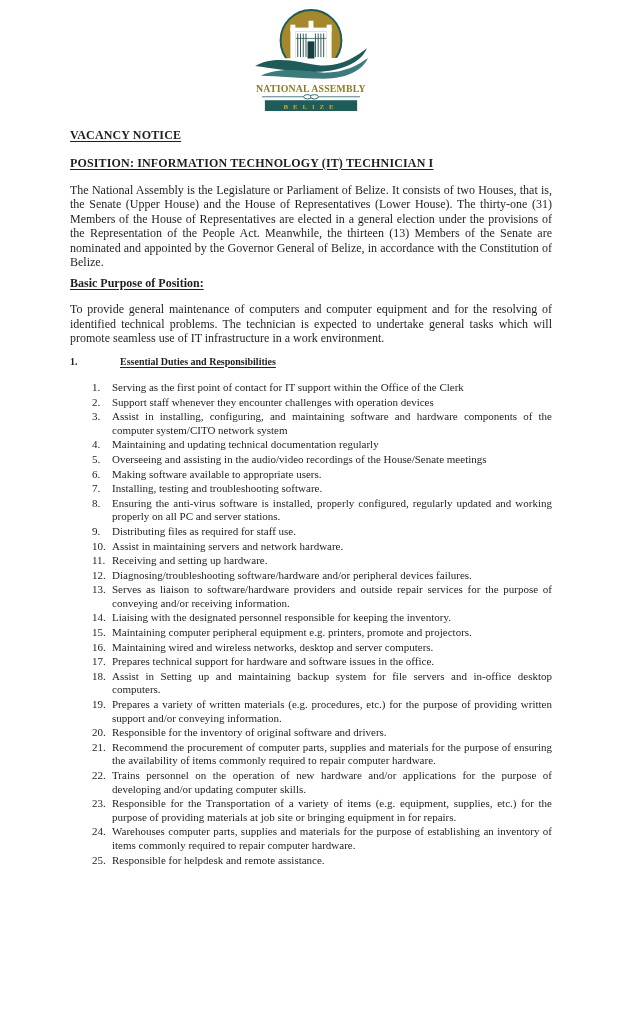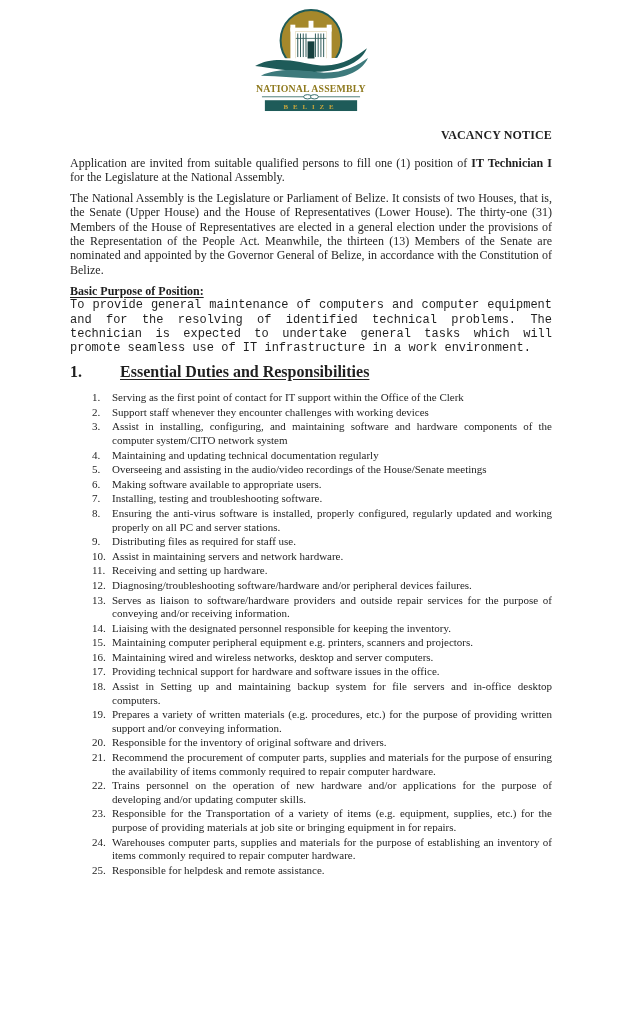--- a/index.html
+++ b/index.html
@@ -9,47 +9,49 @@
     font-family:"Liberation Serif","DejaVu Serif",serif;
     color:#1f1f1f;
     overflow:hidden;
   }
   .page { width:622px; height:1024px; padding:8px 70px 0 70px; background:#ffffff; }
 
   .logo-block { text-align:center; margin-bottom:12px; }
   .logo-block svg { display:inline-block; }
 
   .titles h1 {
-    text-align:right;
+    text-align:left;
     font-size:12px;
     font-weight:bold;
+    text-decoration:underline;
     text-underline-offset:2px;
     margin-bottom:12.5px;
     letter-spacing:.15px;
   }
 
   p.body-par {
     font-size:12px;
     line-height:14.4px;
     text-align:justify;
     margin-bottom:6.5px;
   }
 
   h2.section-heading {
     font-size:12px;
     font-weight:bold;
     text-decoration:underline;
     text-underline-offset:2px;
     line-height:14.4px;
     margin-top:1px;
+    margin-bottom:12px;
   }
-  p.purpose-body { margin-bottom:9px;font-family:Liberation Mono, monospace; }
+  p.purpose-body { margin-bottom:9px; }
 
   .duties-heading {
-    font-size:16px;
+    font-size:10px;
     font-weight:bold;
     line-height:14.4px;
     margin-bottom:12px;
   }
   .duties-heading .duties-num { display:inline-block; width:50px; }
   .duties-heading .duties-title { text-decoration:underline; text-underline-offset:2px; }
 
   ol.duties {
     list-style:none;
     counter-reset:duty;
@@ -111,53 +113,53 @@
         <ellipse cx="56.5" cy="90.5" rx="4" ry="2.2" fill="#ffffff" stroke="#1E5B59" stroke-width="0.9"></ellipse>
         <ellipse cx="63.5" cy="90.5" rx="4" ry="2.2" fill="#ffffff" stroke="#1E5B59" stroke-width="0.9"></ellipse>
       </g>
       <rect x="13" y="94" width="94" height="11" fill="#1E5B59"></rect>
       <text x="60" y="102.5" text-anchor="middle" font-family="Liberation Serif, DejaVu Serif, serif" font-size="7" font-weight="bold" fill="#C9A63B" letter-spacing="5">BELIZE</text>
     </svg>
   </div>
 
   <div class="titles">
     <h1>VACANCY NOTICE</h1>
+    <h1>POSITION: INFORMATION TECHNOLOGY (IT) TECHNICIAN I</h1>
   </div>
 
-  <p class="body-par"><span>Application are invited from suitable qualified persons to fill one (1) position of </span><strong>IT Technician I</strong><span> for the Legislature at the National Assembly.</span></p>
 
   <p class="body-par">The National Assembly is the Legislature or Parliament of Belize. It consists of two Houses, that is, the Senate (Upper House) and the House of Representatives (Lower House). The thirty-one (31) Members of the House of Representatives are elected in a general election under the provisions of the Representation of the People Act. Meanwhile, the thirteen (13) Members of the Senate are nominated and appointed by the Governor General of Belize, in accordance with the Constitution of Belize.</p>
 
 
   <h2 class="section-heading">Basic Purpose of Position:</h2>
 
   <p class="body-par purpose-body">To provide general maintenance of computers and computer equipment and for the resolving of identified technical problems. The technician is expected to undertake general tasks which will promote seamless use of IT infrastructure in a work environment.</p>
 
   <div class="duties-heading">
     <span class="duties-num">1.</span><span class="duties-title">Essential Duties and Responsibilities</span>
   </div>
 
   <ol class="duties">
       <li>Serving as the first point of contact for IT support within the Office of the Clerk</li>
-      <li>Support staff whenever they encounter challenges with working devices</li>
+      <li>Support staff whenever they encounter challenges with operation devices</li>
       <li>Assist in installing, configuring, and maintaining software and hardware components of the computer system/CITO network system</li>
       <li>Maintaining and updating technical documentation regularly</li>
       <li>Overseeing and assisting in the audio/video recordings of the House/Senate meetings</li>
       <li>Making software available to appropriate users.</li>
       <li>Installing, testing and troubleshooting software.</li>
       <li>Ensuring the anti-virus software is installed, properly configured, regularly updated and working properly on all PC and server stations.</li>
       <li>Distributing files as required for staff use.</li>
       <li>Assist in maintaining servers and network hardware.</li>
       <li>Receiving and setting up hardware.</li>
       <li>Diagnosing/troubleshooting software/hardware and/or peripheral devices failures.</li>
       <li>Serves as liaison to software/hardware providers and outside repair services for the purpose of conveying and/or receiving information.</li>
       <li>Liaising with the designated personnel responsible for keeping the inventory.</li>
-      <li>Maintaining computer peripheral equipment e.g. printers, scanners and projectors.</li>
+      <li>Maintaining computer peripheral equipment e.g. printers, promote and projectors.</li>
       <li>Maintaining wired and wireless networks, desktop and server computers.</li>
-      <li>Providing technical support for hardware and software issues in the office.</li>
+      <li>Prepares technical support for hardware and software issues in the office.</li>
       <li>Assist in Setting up and maintaining backup system for file servers and in-office desktop computers.</li>
       <li>Prepares a variety of written materials (e.g. procedures, etc.) for the purpose of providing written support and/or conveying information.</li>
       <li>Responsible for the inventory of original software and drivers.</li>
       <li>Recommend the procurement of computer parts, supplies and materials for the purpose of ensuring the availability of items commonly required to repair computer hardware.</li>
       <li>Trains personnel on the operation of new hardware and/or applications for the purpose of developing and/or updating computer skills.</li>
       <li>Responsible for the Transportation of a variety of items (e.g. equipment, supplies, etc.) for the purpose of providing materials at job site or bringing equipment in for repairs.</li>
       <li>Warehouses computer parts, supplies and materials for the purpose of establishing an inventory of items commonly required to repair computer hardware.</li>
       <li>Responsible for helpdesk and remote assistance.</li>
     </ol>
 

